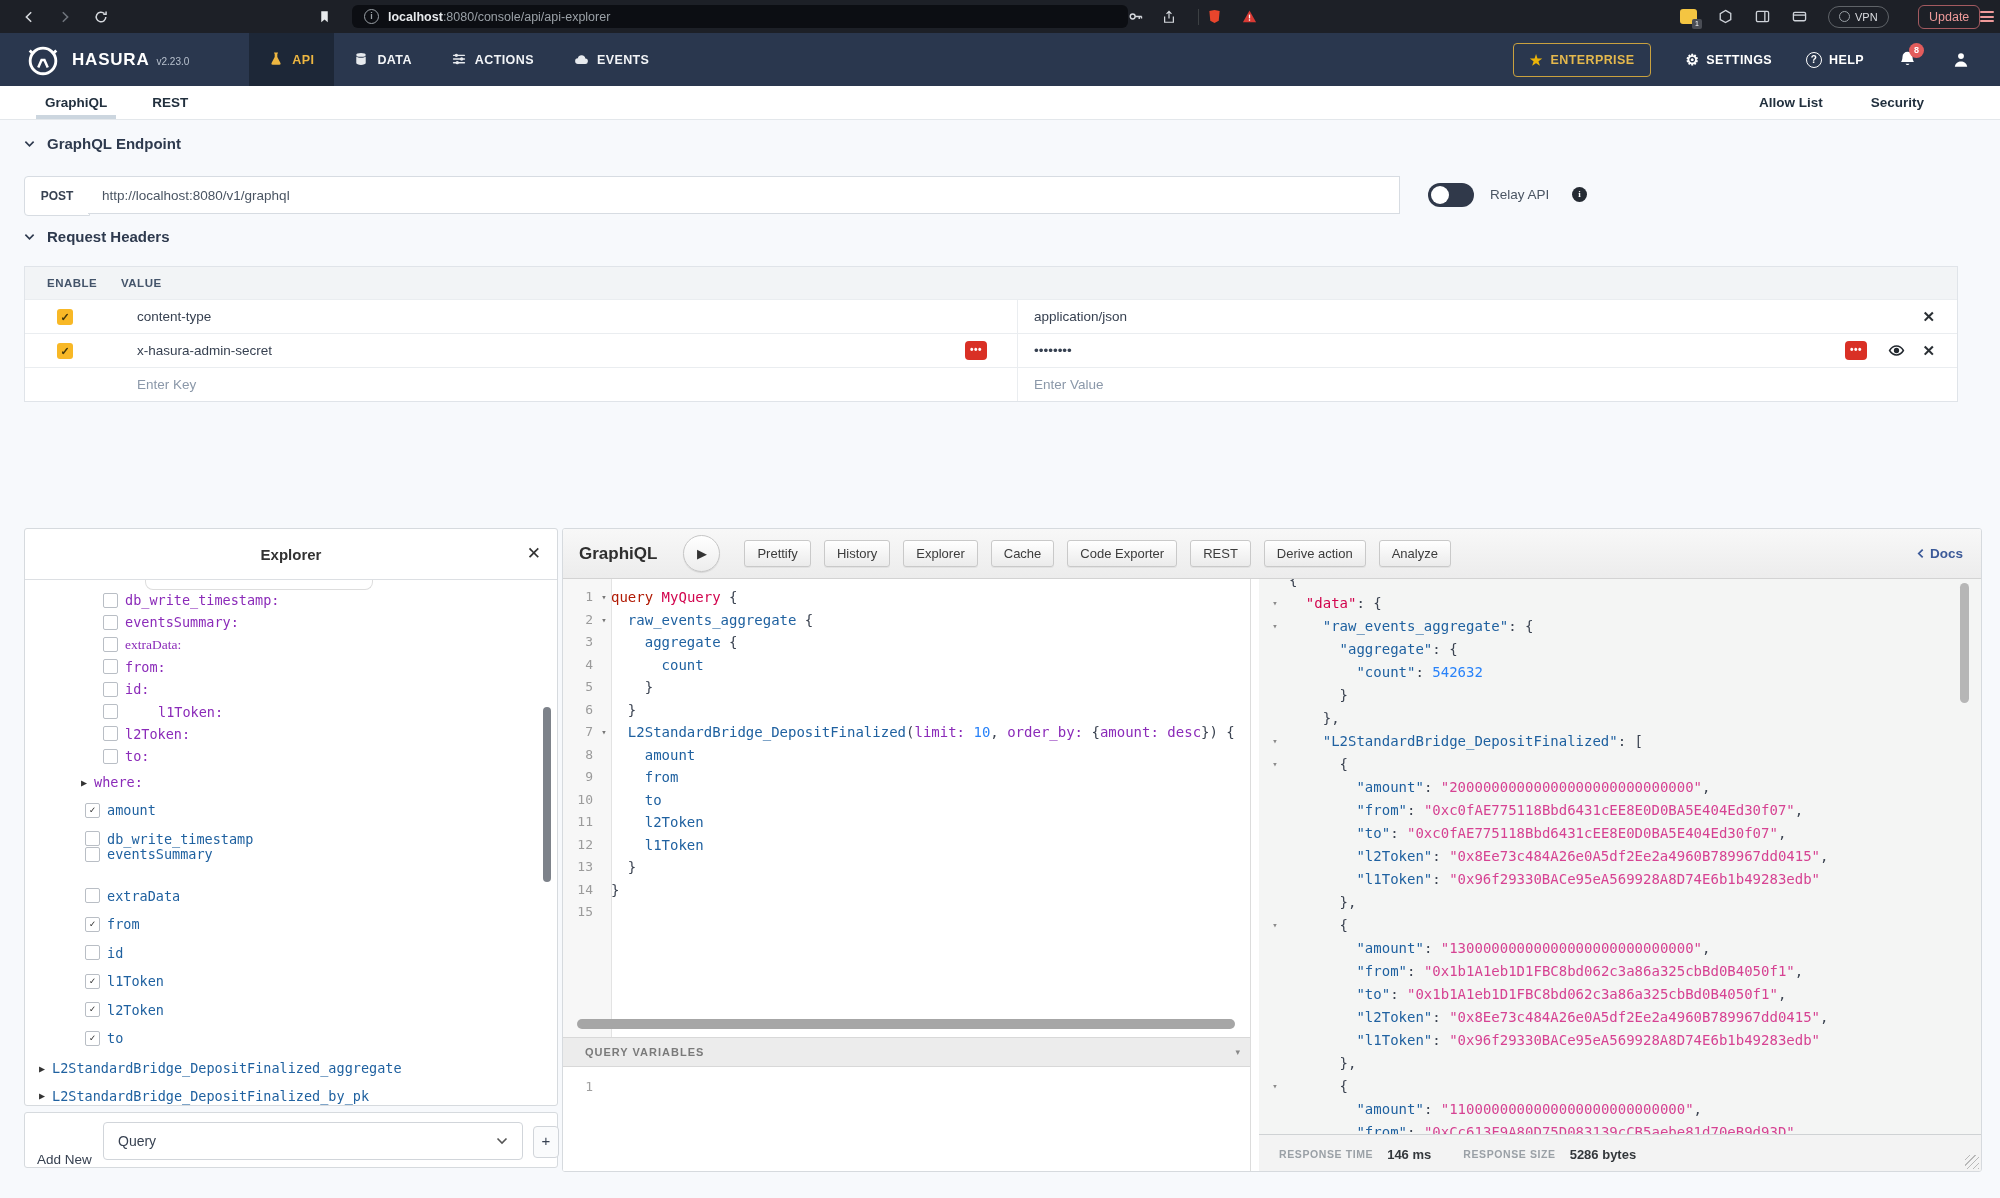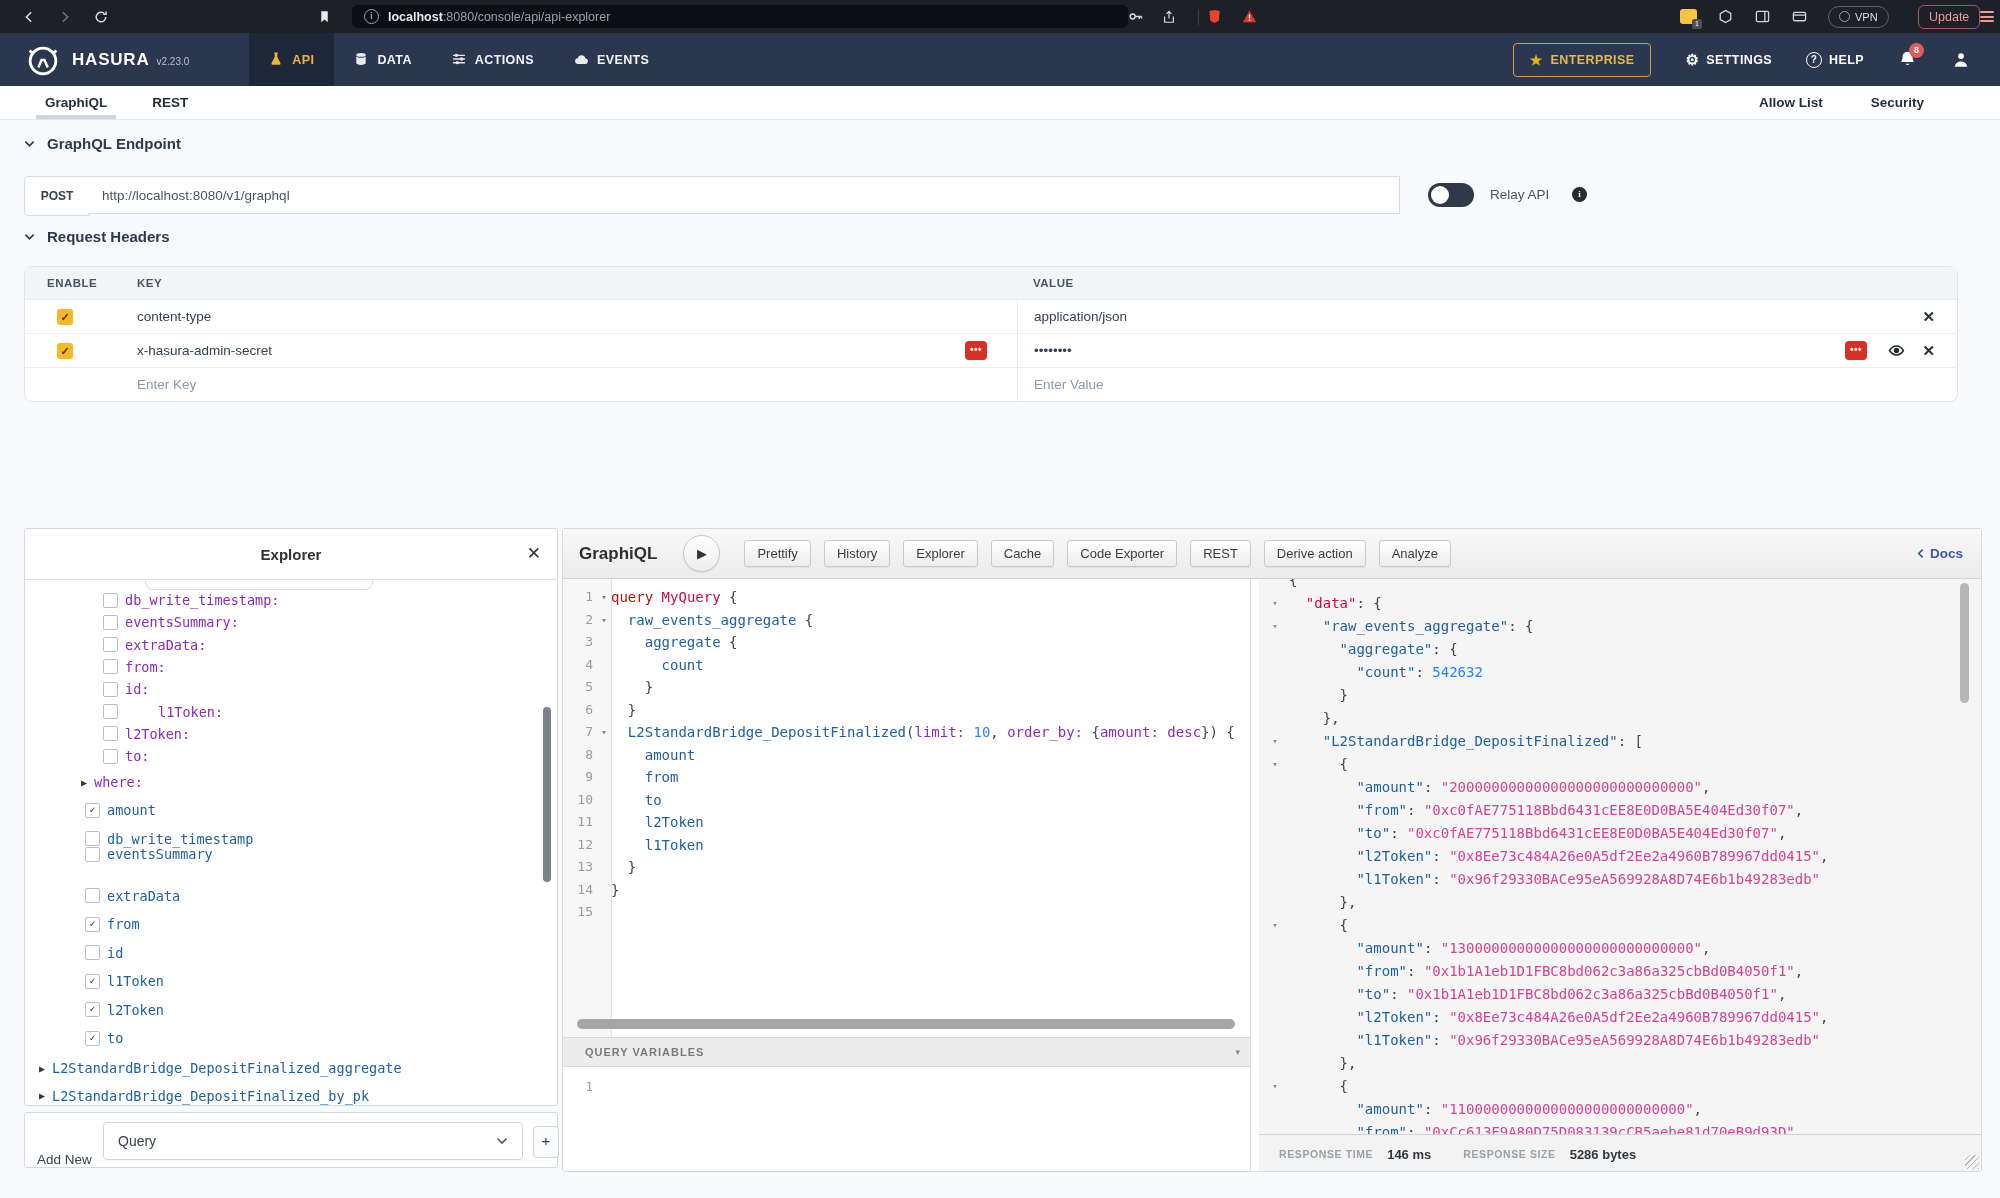--- a/index.html
+++ b/index.html
@@ -65,21 +65,21 @@
             display:flex;align-items:center;justify-content:center;font-size:12px;font-weight:700;color:#374151}
   #endpoint-input{left:88px;top:176px;width:1312px;height:38px;background:#fff;border:1px solid #d7dce2;border-left:none;
                   display:flex;align-items:center;padding-left:14px;font-size:13.5px;color:#4a5563;box-sizing:border-box}
   #relay-toggle{left:1428px;top:183px;width:46px;height:24px;background:#30394a;border-radius:12px;position:absolute}
   #relay-toggle .knob{position:absolute;left:3px;top:3px;width:18px;height:18px;background:#fff;border-radius:50%}
   #relay-label{left:1490px;top:181px;font-size:13.5px;color:#4a5563;line-height:27px}
   #relay-info{left:1572px;top:187px;width:15px;height:15px;background:#252b33;border-radius:50%;color:#fff;font-size:9px;
               line-height:15px;text-align:center;font-weight:700;font-family:"Liberation Serif",serif}
 
   
-  #hdr-table{left:24px;top:266px;width:1934px;background:#fff;border:1px solid #e0e4e9;border-radius:8px;box-sizing:border-box}
+  #hdr-table{left:24px;top:266px;width:1934px;background:#fff;border:1px solid #e0e4e9;border-radius:0;box-sizing:border-box}
   .ht-row{display:flex;align-items:center;height:33px;border-top:1px solid #eaedf0;font-size:13.5px;color:#374151}
   .ht-head{height:32px;background:#f2f4f6;border-top:none;font-size:11.5px;font-weight:700;color:#44546a;letter-spacing:.5px}
   .ht-c1{width:80px;display:flex;justify-content:center}
   .ht-c1.hd{justify-content:flex-start;padding-left:22px;box-sizing:border-box}
   .ht-c2{flex:1;padding-left:32px;position:relative;display:flex;align-items:center}
   .ht-c3{width:940px;padding-left:16px;position:relative;display:flex;align-items:center;box-sizing:border-box;
          border-left:1px solid #eaedf0;height:100%}
   .ht-head .ht-c3{border-left:none}
   .ycheck{width:16px;height:16px;background:#f8b826;border-radius:3px;color:#44380b;font-size:11px;font-weight:700;
           text-align:center;line-height:16px}
@@ -359,21 +359,20 @@
   <span class="chev">
     <svg viewBox="0 0 12 8" width="11" height="8" fill="none" stroke="#2e3a4e" stroke-width="1.8">
         <path d="M1.5 1.5 6 6l4.5-4.5"></path>
       </svg>
     </span>
   <span>Request Headers</span>
 </div>
 <div id="hdr-table" class="abs">
   <div class="ht-row ht-head">
     <span class="ht-c1 hd">ENABLE</span>
-    <span class="ht-c2">KEY</span>
     <span class="ht-c3">VALUE</span>
   </div>
   <div id="hdr-rows">
       <div class="ht-row">
         <span class="ht-c1">
           <span class="ycheck">✓</span>
         </span>
         <span class="ht-c2">
           <span>content-type</span>
         </span>
@@ -419,21 +418,21 @@
     <div class="ex-partial"></div>
     <div id="ex-scroll"></div>
   <div class="ex-row" style="top: 12px; left: 78px;">
         <span class="ex-box"></span>
         <span class="c-purple">db_write_timestamp:</span>
       </div>
       <div class="ex-row" style="top: 34.3px; left: 78px;">
         <span class="ex-box"></span>
         <span class="c-purple">eventsSummary:</span>
       </div>
-      <div class="ex-row" style="top: 56.6px; left: 78px;">
+      <div class="ex-row" style="top: 56.6px; left: 78px; font-family: Liberation Serif, serif;">
         <span class="ex-box"></span>
         <span class="c-purple">extraData:</span>
       </div>
       <div class="ex-row" style="top: 78.9px; left: 78px;">
         <span class="ex-box"></span>
         <span class="c-purple">from:</span>
       </div>
       <div class="ex-row" style="top: 101.2px; left: 78px;">
         <span class="ex-box"></span>
         <span class="c-purple">id:</span>

